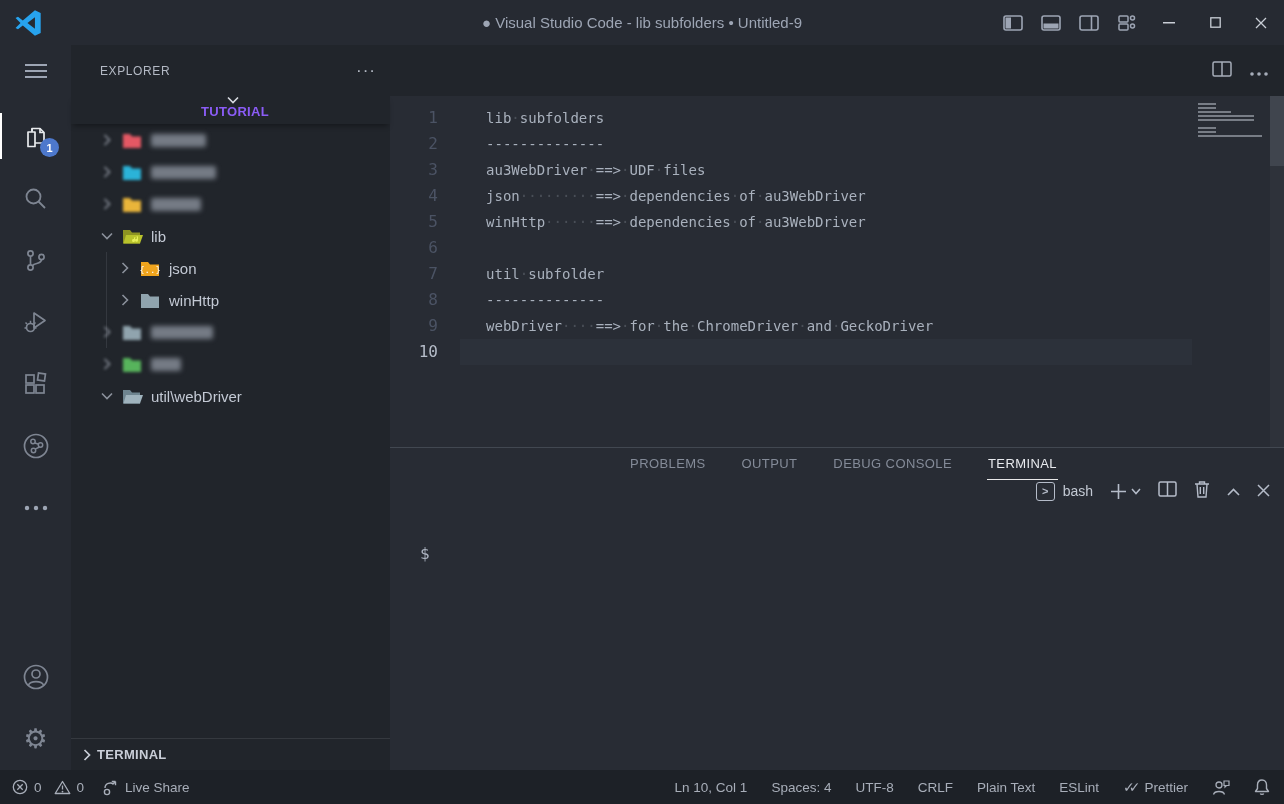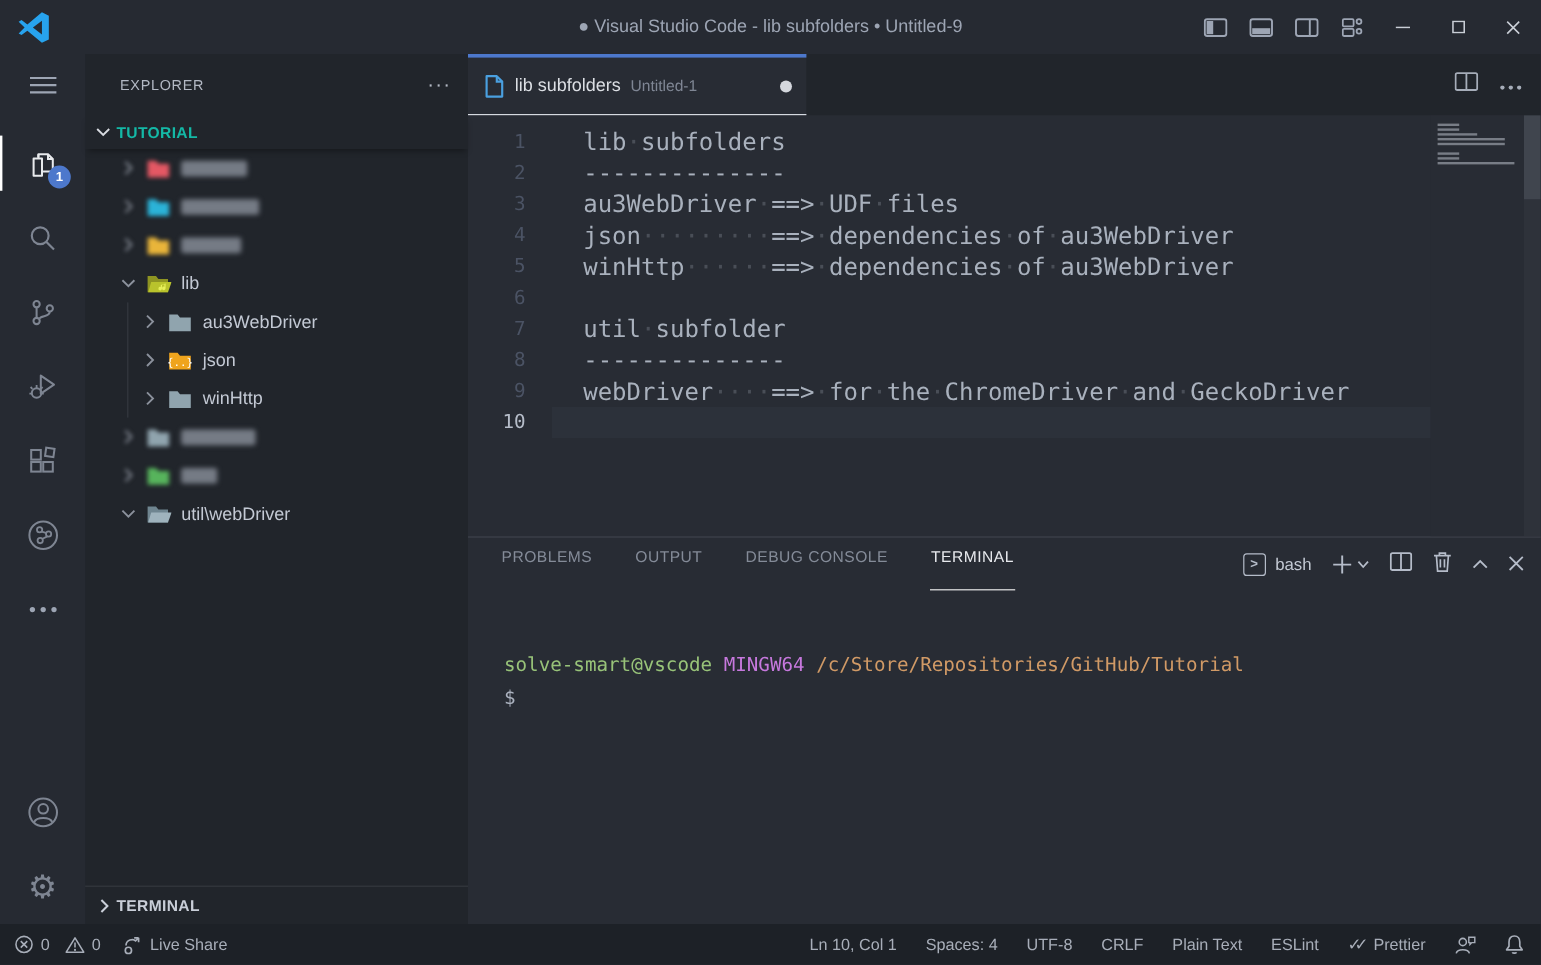--- a/index.html
+++ b/index.html
@@ -27,22 +27,22 @@
   .ab-badge { position:absolute; right:12px; bottom:10px; width:19px; height:19px; border-radius:50%; background:#4d78cc;
     color:#fff; font-size:11px; font-weight:bold; display:flex; align-items:center; justify-content:center; }
   .ab-spacer { flex:1; }
   .gear-glyph { font-size:27px; line-height:1; }
 
   
   .sidebar { width:319px; background:#21252b; position:relative; }
   .sb-header { height:51px; display:flex; align-items:center; padding:0 14px 0 29px; }
   .sb-header-title { color:#b3b9c4; font-size:12px; letter-spacing:.6px; }
   .sb-header-more { margin-left:auto; color:#b3b9c4; font-size:17px; letter-spacing:1px; }
-  .sb-section { height:28px; display:flex; align-items:center; padding-left:9px; color:#14b8a6;
-    font-size:13px; font-weight:bold; letter-spacing:.3px; box-shadow:0 4px 5px -2px rgba(0,0,0,.35); position:relative; z-index:2;}
+  .sb-section { height:28px; display:flex; align-items:center; padding-left:9px; color:#8b5cf6;
+    font-size:13px; font-weight:bold; letter-spacing:.3px; box-shadow:0 4px 5px -2px rgba(0,0,0,.35); position:relative; z-index:2;flex-direction:column;}
   .sb-section .chev { margin-right:5px; }
   .tree { position:relative; }
   .tree-row { height:32px; display:flex; align-items:center; padding-left:28px; color:#c3c9d4; font-size:15px; }
   .tree-row.child { padding-left:46px; }
   .tree-row .chev { width:16px; margin-right:7px; display:flex; justify-content:center; flex:none; }
   .tree-row .f-icon { width:20px; height:17px; margin-right:9px; flex:none; position:relative; }
   .blur-wrap { filter:blur(1.6px); }
   .blur-label { height:13px; border-radius:2px; background:#757b85; filter:blur(2.4px); }
   .w55{width:55px}.w65{width:65px}.w50{width:50px}.w62{width:62px}.w30{width:30px}
   .indent-guide { position:absolute; left:35px; top:128px; height:96px; width:1px; background:rgba(171,178,191,.14); }
@@ -60,33 +60,33 @@
   .tab-title { color:#dcdfe4; font-size:15px; margin-left:9px; white-space:pre; }
   .tab-desc { color:#7f8694; font-size:13px; margin-left:8px; }
   .tab-dot { width:10px; height:10px; border-radius:50%; background:#d4d7dd; margin-left:auto; }
   .editor-actions { margin-left:auto; display:flex; align-items:center; color:#a6adb9; padding-right:16px; gap:18px; }
 
   .editor { height:351px; position:relative; display:flex; overflow:hidden; }
   .gutter { width:70px; flex:none; padding-top:9px; }
   .gutter .ln { height:26px; line-height:26px; text-align:right; padding-right:22px; color:#4b5364; font-size:16px; }
   .gutter .ln.active { color:#b6bdc9; }
   .code { flex:1; padding-top:9px; position:relative; min-width:0; }
-  .code-row { height:26px; line-height:26px; color:#a9b1bd; font-size:20px; white-space:pre; padding-left:26px; }
+  .code-row { height:26px; line-height:26px; color:#a9b1bd; font-size:14px; white-space:pre; padding-left:26px; }
   .code-row.active { background:#2c313a; }
   .ws { color:rgba(171,178,191,.26); }
 
   .minimap { position:absolute; top:0; right:0; width:92px; bottom:0; background:#282c34; }
   .minimap-content { position:absolute; top:5px; left:6px; right:20px; }
   .mm-line { height:2px; margin:2px 0; background:rgba(200,206,216,.5); }
   .scrollbar-track { position:absolute; top:0; right:0; width:14px; bottom:0; background:rgba(90,95,105,.12); }
   .scrollbar-thumb { position:absolute; top:0; right:0; width:14px; height:70px; background:rgba(121,128,140,.25); }
 
   
   .panel { flex:1; border-top:1px solid rgba(110,118,129,.38); display:flex; flex-direction:column; }
-  .panel-header { height:44px; display:flex; padding:0 14px 0 27px; }
+  .panel-header { height:44px; display:flex; align-items:center; padding:0 14px 0 27px;flex-direction:column; }
   .panel-tabs { display:flex; gap:34px; }
   .panel-tab { color:#848b98; font-size:13px; letter-spacing:.4px; padding:8px 1px; }
   .panel-tab.active { color:#e8eaee; border-bottom:1px solid #e8e8e8; }
   .panel-actions { margin-left:auto; display:flex; align-items:center; gap:17px; color:#b5bcc9; }
   .shell-chip { display:flex; align-items:center; gap:8px; color:#c3c9d3; font-size:14px; }
   .term-box { width:19px; height:19px; border:1.4px solid #b5bcc9; border-radius:3px; display:flex; align-items:center;
     justify-content:center; font-size:11px; color:#b5bcc9; font-weight:bold; }
   .plus-chev { display:flex; align-items:center; gap:4px; }
   .panel-x { font-size:18px; }
 
@@ -293,31 +293,20 @@
             </svg>
           </span>
         <span class="f-icon"><svg width="21" height="17" viewBox="0 0 21 17">
               <path d="M1 2 H8 L10 4.5 H18 V15.5 H1 Z" fill="#8e9422"></path>
               <path d="M4 7 H21 L18 15.5 H1.5 Z" fill="#b9c32c"></path>
               <path d="M12 9.5 l4 -1.2 v4 a1.5 1.5 0 1 1 -1 -1.4 v-2 l-2 .6 v3 a1.5 1.5 0 1 1 -1 -1.4 Z" fill="#e7f05a"></path>
             </svg></span>
         <span>lib</span>
       </div>
 
-      <div class="tree-row child">
-        <span class="chev">
-            <svg width="8" height="12" viewBox="0 0 8 12">
-              <path d="M1.5 1 L6.5 6 L1.5 11" fill="none" stroke="#8b919c" stroke-width="1.6"></path>
-            </svg>
-          </span>
-        <span class="f-icon"><svg width="20" height="17" viewBox="0 0 20 17">
-              <path d="M1 2 H8 L10 4.5 H19 V16 H1 Z" fill="#90a4ae"></path>
-            </svg></span>
-        <span>au3WebDriver</span>
-      </div>
 
       <div class="tree-row child">
         <span class="chev">
             <svg width="8" height="12" viewBox="0 0 8 12">
               <path d="M1.5 1 L6.5 6 L1.5 11" fill="none" stroke="#8b919c" stroke-width="1.6"></path>
             </svg>
           </span>
         <span class="f-icon"><svg width="20" height="17" viewBox="0 0 20 17">
               <path d="M1 2 H8 L10 4.5 H19 V16 H1 Z" fill="#efa41d"></path>
               <text x="10" y="13" font-size="9" fill="#fff" text-anchor="middle" font-family="monospace">{..}</text>
@@ -383,29 +372,20 @@
             </svg>
           </span>
         <span>TERMINAL</span>
       </div>
     </div>
   </div>
 
   <div class="editor-group">
 
     <div class="tabbar">
-      <div class="tab">
-        <svg width="16" height="20" viewBox="0 0 16 20">
-            <path d="M1.5 1.5 H10 L14.5 6 V18.5 H1.5 Z" fill="none" stroke="#4aa0e0" stroke-width="1.8" stroke-linejoin="round"></path>
-            <path d="M10 1.5 V6 H14.5" fill="none" stroke="#4aa0e0" stroke-width="1.8"></path>
-          </svg>
-        <span class="tab-title">lib subfolders</span>
-        <span class="tab-desc">Untitled-1</span>
-        <span class="tab-dot"></span>
-      </div>
       <div class="editor-actions">
         <span><svg width="20" height="16" viewBox="0 0 20 16">
               <rect x="1" y="1" width="18" height="14" rx="1.5" fill="none" stroke="#a6adb9" stroke-width="1.5"></rect>
               <line x1="10" y1="1" x2="10" y2="15" stroke="#a6adb9" stroke-width="1.5"></line>
             </svg></span>
         <span><svg width="18" height="4" viewBox="0 0 18 4">
               <circle cx="2" cy="2" r="1.8" fill="#a6adb9"></circle>
               <circle cx="9" cy="2" r="1.8" fill="#a6adb9"></circle>
               <circle cx="16" cy="2" r="1.8" fill="#a6adb9"></circle>
             </svg></span>
@@ -488,27 +468,20 @@
           <span><svg width="13" height="8" viewBox="0 0 13 8">
                 <path d="M1 7 L6.5 1.5 L12 7" fill="none" stroke="#b5bcc9" stroke-width="1.6"></path>
               </svg></span>
           <span class="panel-x"><svg width="13" height="13" viewBox="0 0 13 13">
                 <path d="M1 1 L12 12 M12 1 L1 12" stroke="#b5bcc9" stroke-width="1.5"></path>
               </svg></span>
         </div>
       </div>
 
       <div class="terminal mono">
-        <div>
-          <span class="t-user">solve-smart@vscode</span>
-          <span> </span>
-          <span class="t-env">MINGW64</span>
-          <span> </span>
-          <span class="t-path">/c/Store/Repositories/GitHub/Tutorial</span>
-        </div>
         <div class="t-prompt">$</div>
       </div>
     </div>
   </div>
 </div>
 
 <div class="statusbar">
   <div class="sb-left">
     <span class="sb-item">
       <svg width="16" height="16" viewBox="0 0 16 16">

